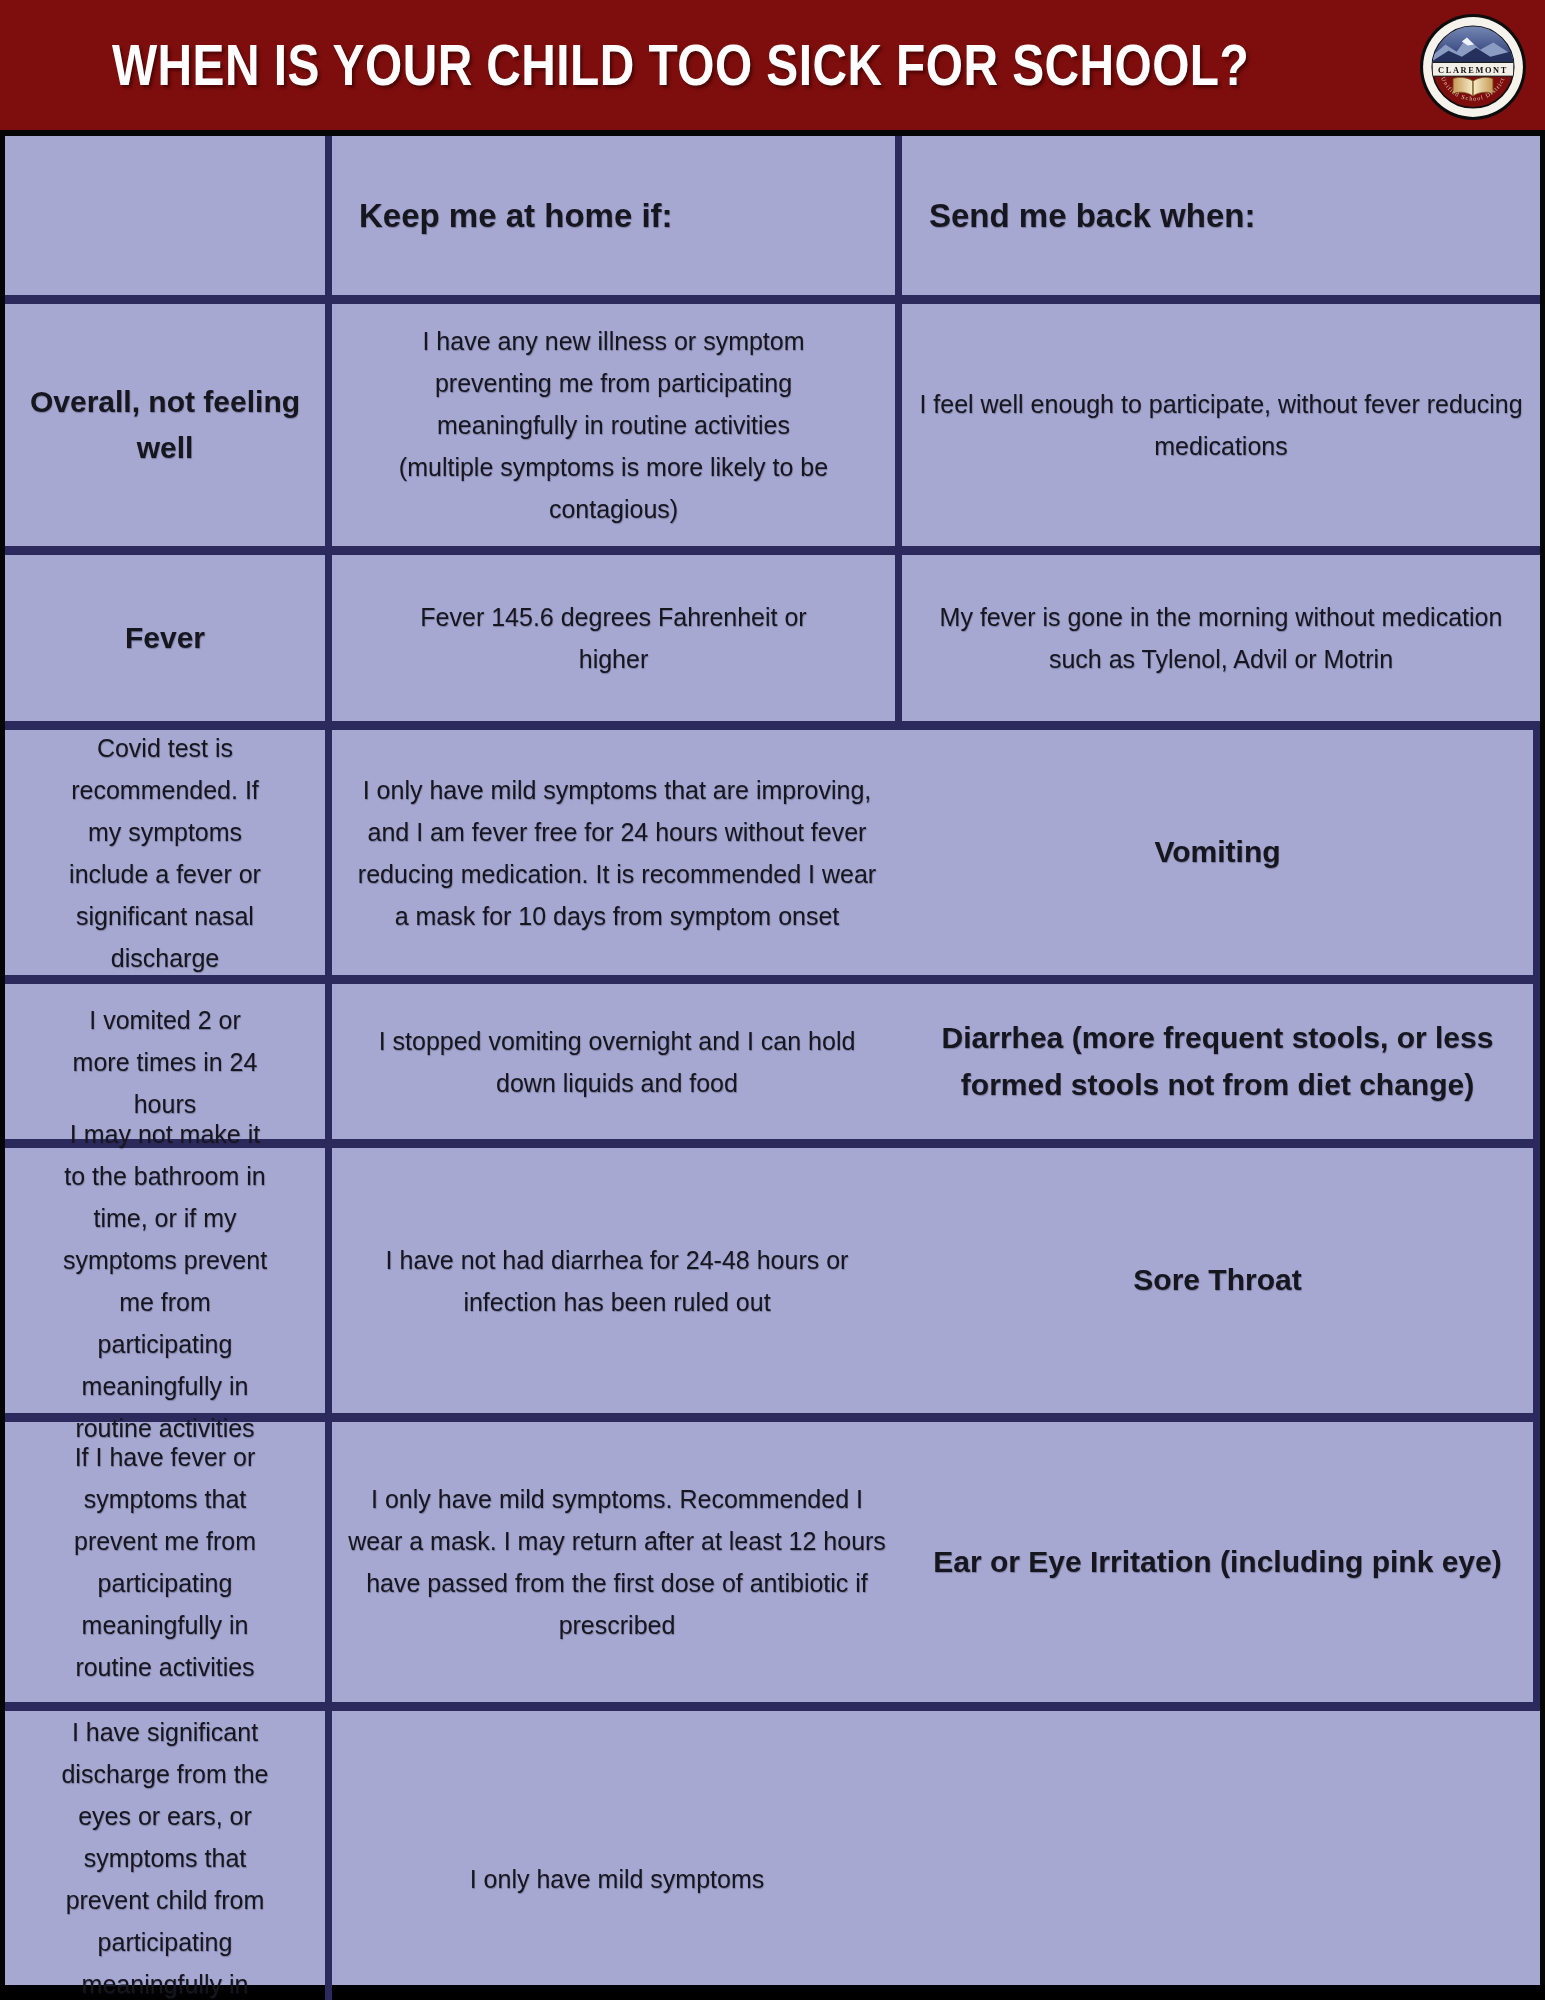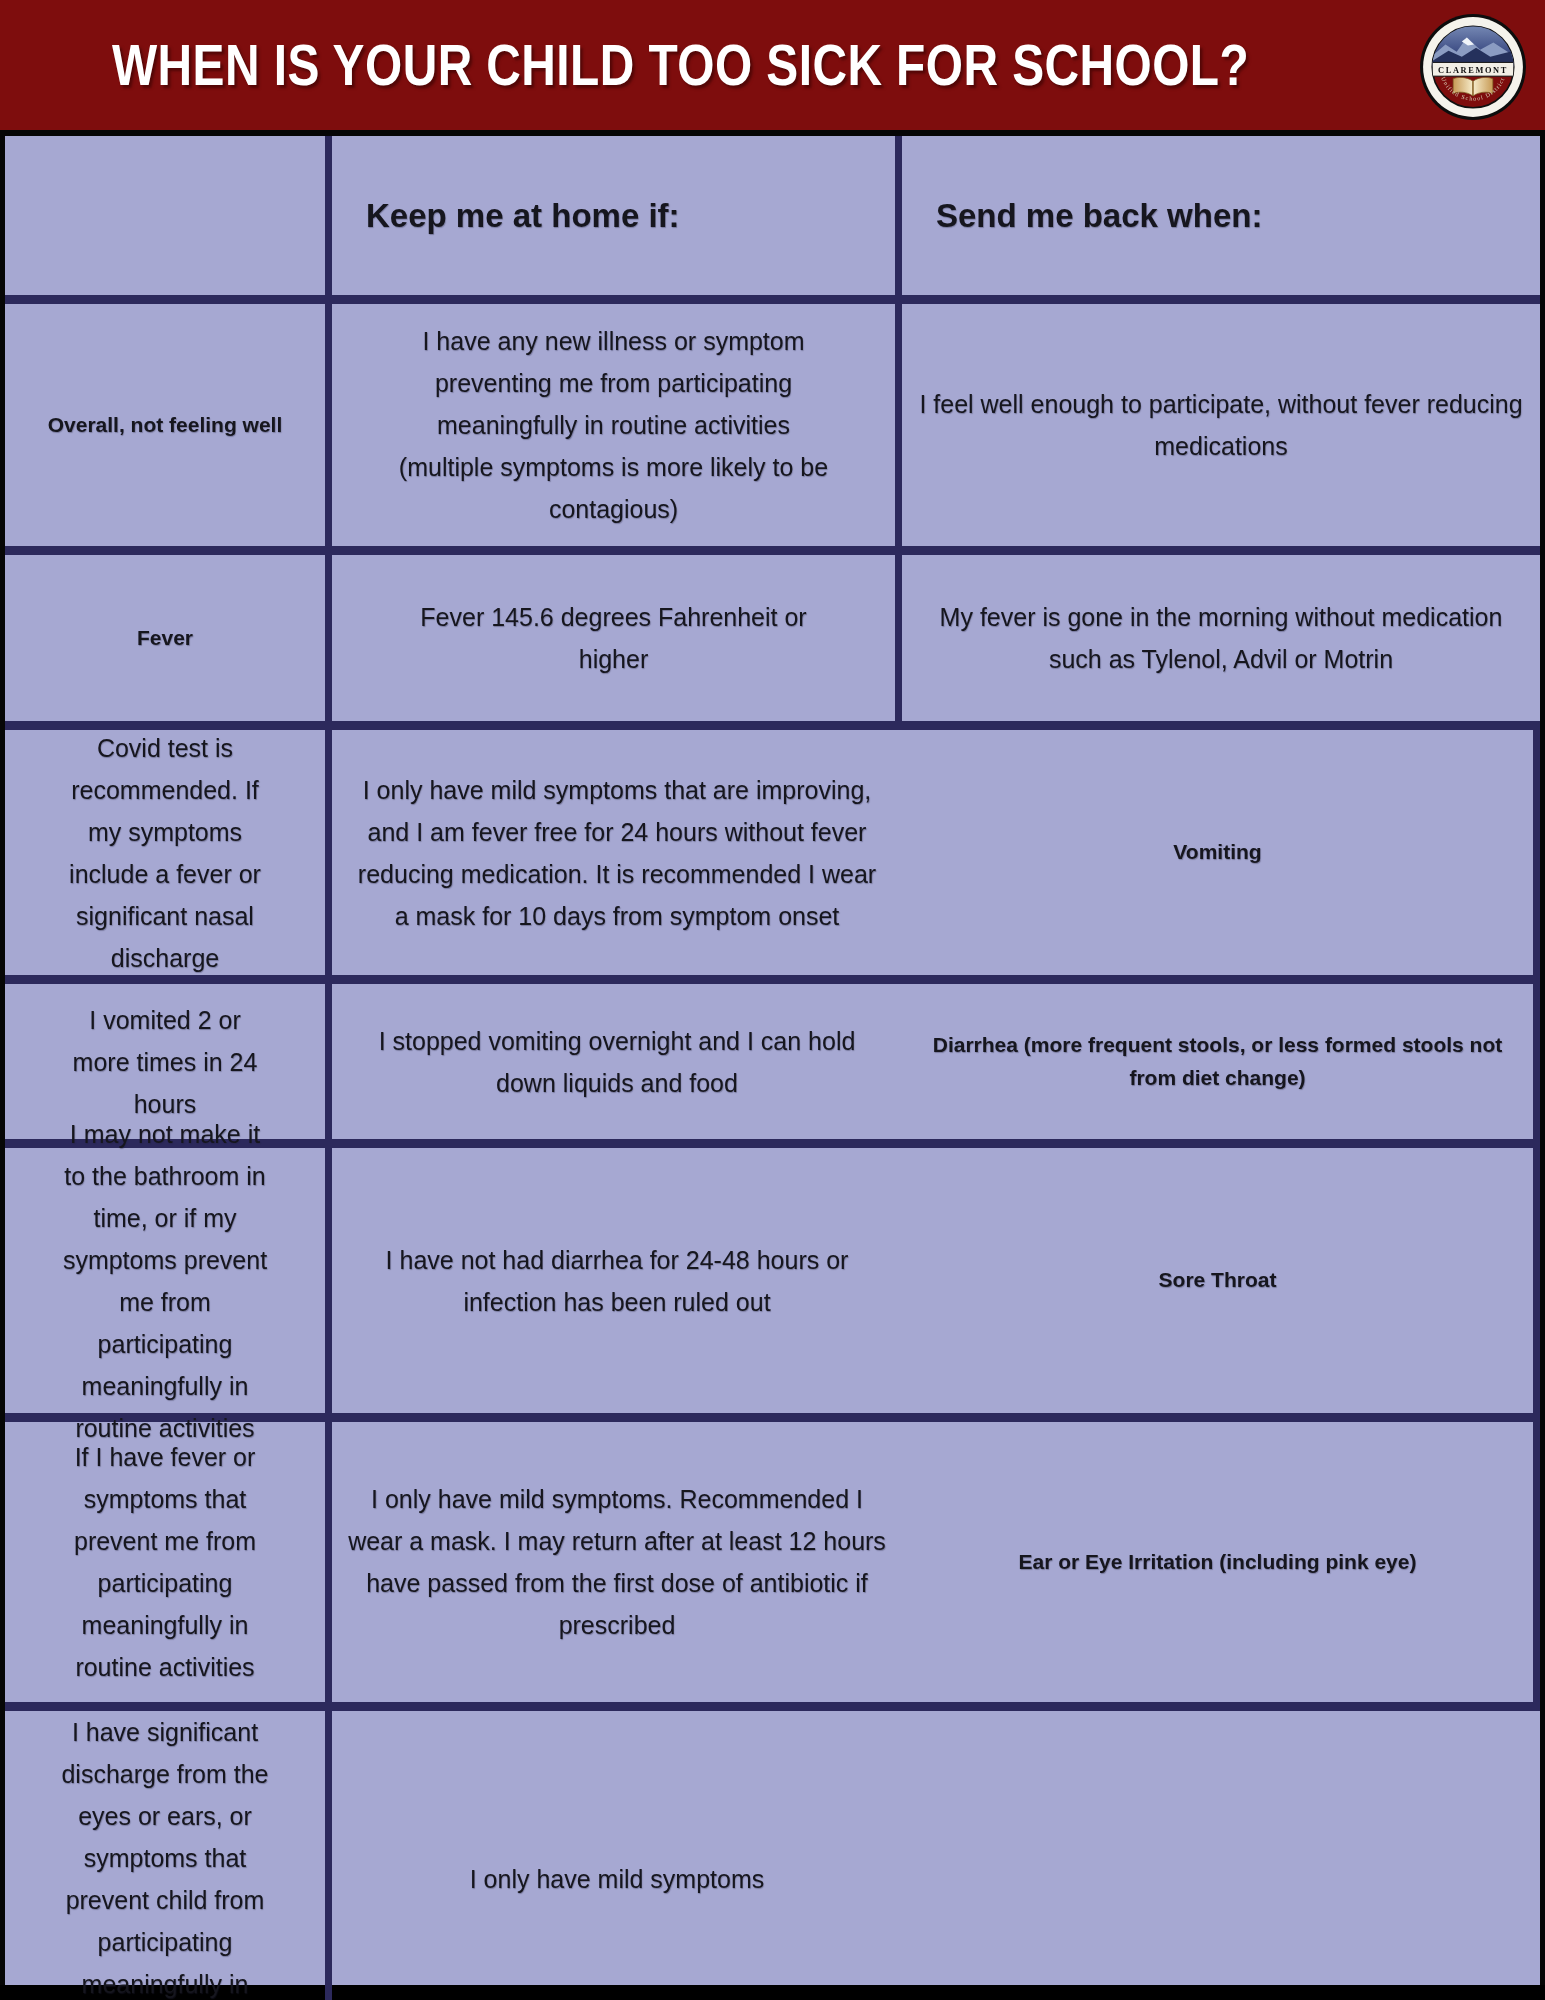--- a/index.html
+++ b/index.html
@@ -54,25 +54,25 @@
     text-align:center;
     color:#16161e;
     text-shadow:0.6px 0.9px 1px rgba(35,35,60,0.35);
   }
   .c1, .c2 { border-right:7px solid #2C295C; }
   .hdr {
     font-size:33px;
     font-weight:bold;
     justify-content:flex-start;
     text-align:left;
-    padding-left:34px;
+    padding-left:27px;
   }
   .sym {
     font-weight:bold;
-    font-size:21px;
+    font-size:30px;
     line-height:1.55;
     padding:0 16px;
   }
   .txt {
     font-size:25px;
     line-height:1.68;
     padding:0 56px;
   }
   .c3.txt { padding:0 16px; }
 </style>

